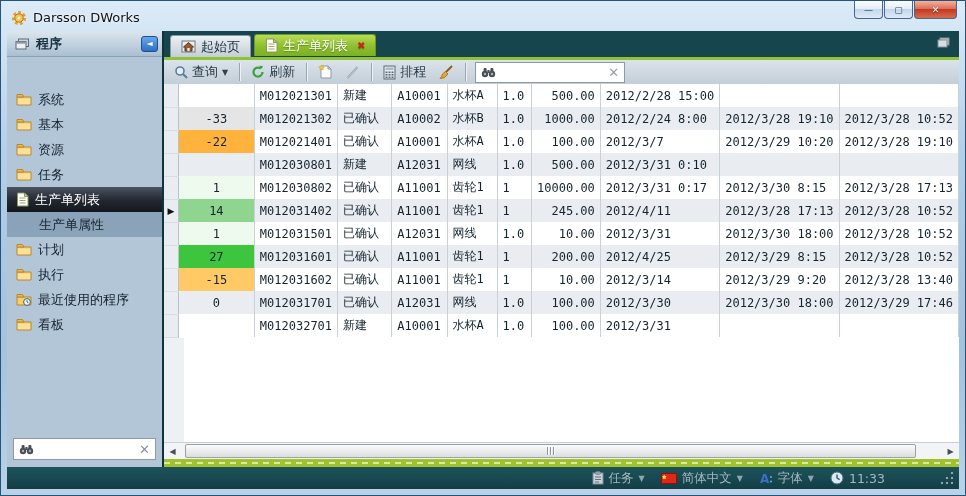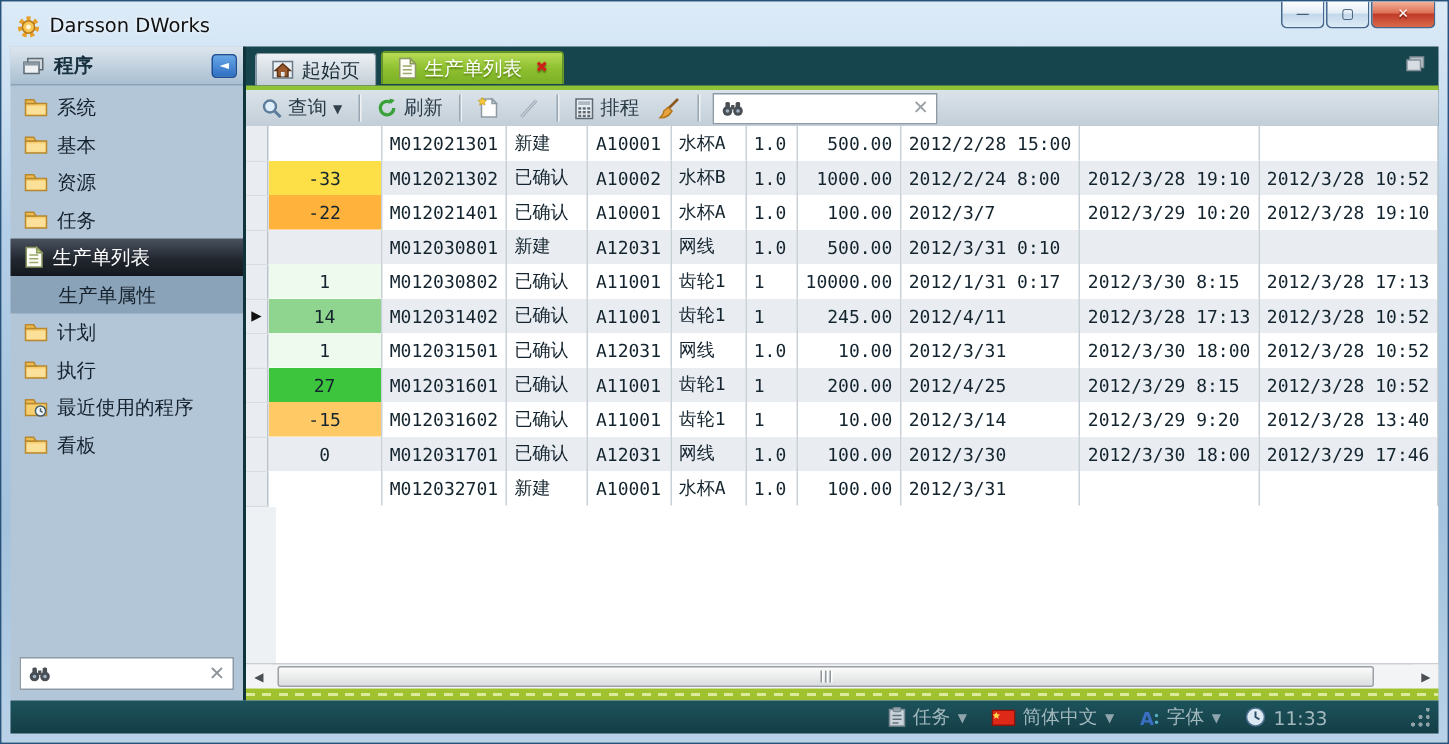--- a/index.html
+++ b/index.html
@@ -23,21 +23,21 @@
   
   .menubar { height:26px; background:linear-gradient(#1d535c,#143e46); display:flex; align-items:center;
              padding:0 10px 0 16px; border-radius:2px 2px 0 0; }
   .menu-item { color:#c2d3d6; margin:0 13px; cursor:pointer; }
   .menu-user { margin-left:auto; display:flex; align-items:center; color:#9db4ba; gap:5px; }
 
   
   .bodyrow { flex:1; display:flex; min-height:0; }
 
   
-  .sidebar { width:157px; background:#b3c6d8; border-right:2px solid #10343c; display:flex; flex-direction:column; }
+  .sidebar { width:157px; background:#b3c6d8; border-right:2px solid #10343c; display:flex; flex-direction:column;gap:28px; }
   .sb-header { height:26px; background:linear-gradient(#dde6ee,#a9bfd1); border-bottom:1px solid #8aa2b6;
                display:flex; align-items:center; padding:0 4px 0 8px; color:#17303f; font-weight:bold; }
   .sb-header .grow { flex:1; }
   .collapse-btn { width:17px; height:16px; background:linear-gradient(#6aa7e8,#2e6fc2); border:1px solid #1d4f96;
                   border-radius:3px; color:#fff; font-size:8px; display:flex; align-items:center; justify-content:center; cursor:pointer; }
   .sb-items { flex:1; padding-top:2px; }
   .sb-item { height:25px; display:flex; align-items:center; gap:6px; padding-left:9px; color:#15222e; cursor:pointer; }
   .sb-item.selected { background:linear-gradient(#4a5260,#22272f 55%,#14181e); color:#fff; }
   .sb-item.subsel { background:#8ba3b8; padding-left:32px; }
   .sb-search { margin:4px 6px 7px 6px; height:22px; background:#fff; border:1px solid #8d9aa5;
@@ -407,21 +407,21 @@
                 <td class="" style="">A10001</td>
                 <td class="" style="">水杯A</td>
                 <td class="" style="">1.0</td>
                 <td class="r" style="">500.00</td>
                 <td class="" style="">2012/2/28 15:00</td>
                 <td class="" style=""></td>
                 <td class="" style=""></td>
               </tr>
               <tr class="even">
                 <td class="ind"></td>
-                <td class="c" style="background:#fde047;">-33</td>
+                <td class="c" style="background:#e5e5e5;">-33</td>
                 <td class="" style="">M012021302</td>
                 <td class="" style="">已确认</td>
                 <td class="" style="">A10002</td>
                 <td class="" style="">水杯B</td>
                 <td class="" style="">1.0</td>
                 <td class="r" style="">1000.00</td>
                 <td class="" style="">2012/2/24 8:00</td>
                 <td class="" style="">2012/3/28 19:10</td>
                 <td class="" style="">2012/3/28 10:52</td>
               </tr>
@@ -453,21 +453,21 @@
               </tr>
               <tr>
                 <td class="ind"></td>
                 <td class="c" style="background:#EFFAEF;">1</td>
                 <td class="" style="">M012030802</td>
                 <td class="" style="">已确认</td>
                 <td class="" style="">A11001</td>
                 <td class="" style="">齿轮1</td>
                 <td class="" style="">1</td>
                 <td class="r" style="">10000.00</td>
-                <td class="" style="">2012/1/31 0:17</td>
+                <td class="" style="">2012/3/31 0:17</td>
                 <td class="" style="">2012/3/30 8:15</td>
                 <td class="" style="">2012/3/28 17:13</td>
               </tr>
               <tr class="even">
                 <td class="ind">▶</td>
                 <td class="c" style="background:#8FD48F;">14</td>
                 <td class="" style="">M012031402</td>
                 <td class="" style="">已确认</td>
                 <td class="" style="">A11001</td>
                 <td class="" style="">齿轮1</td>

